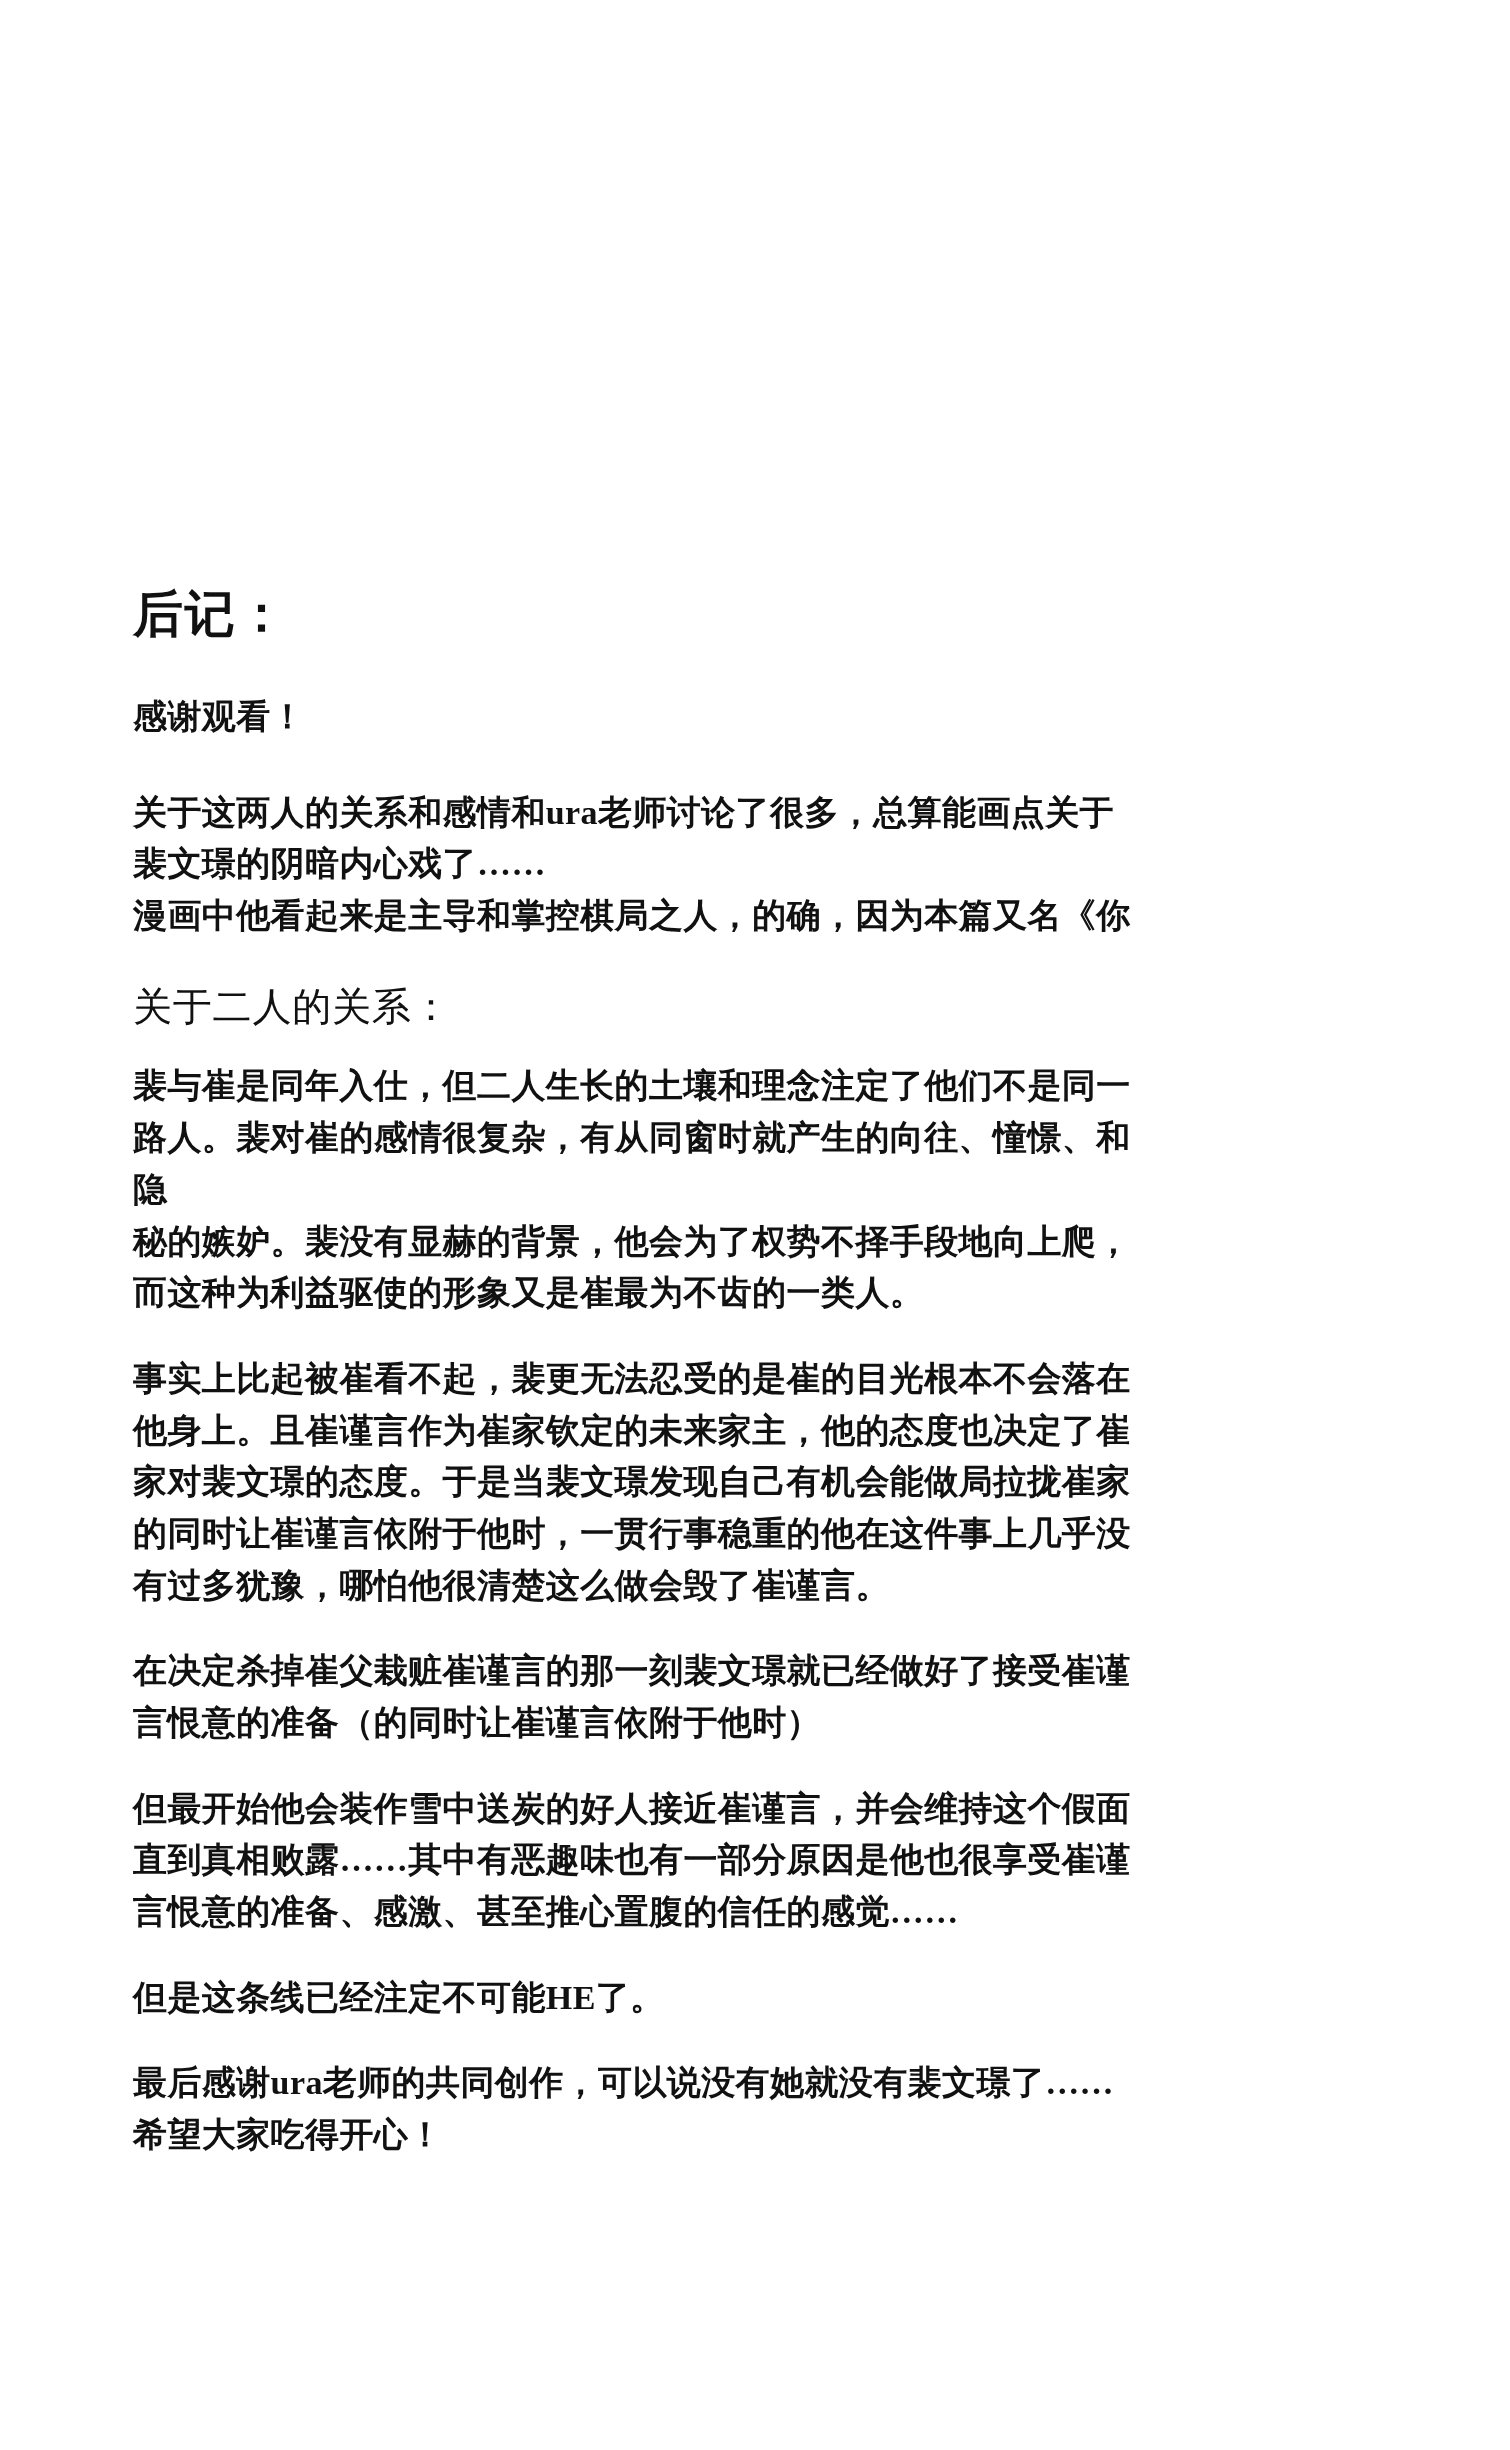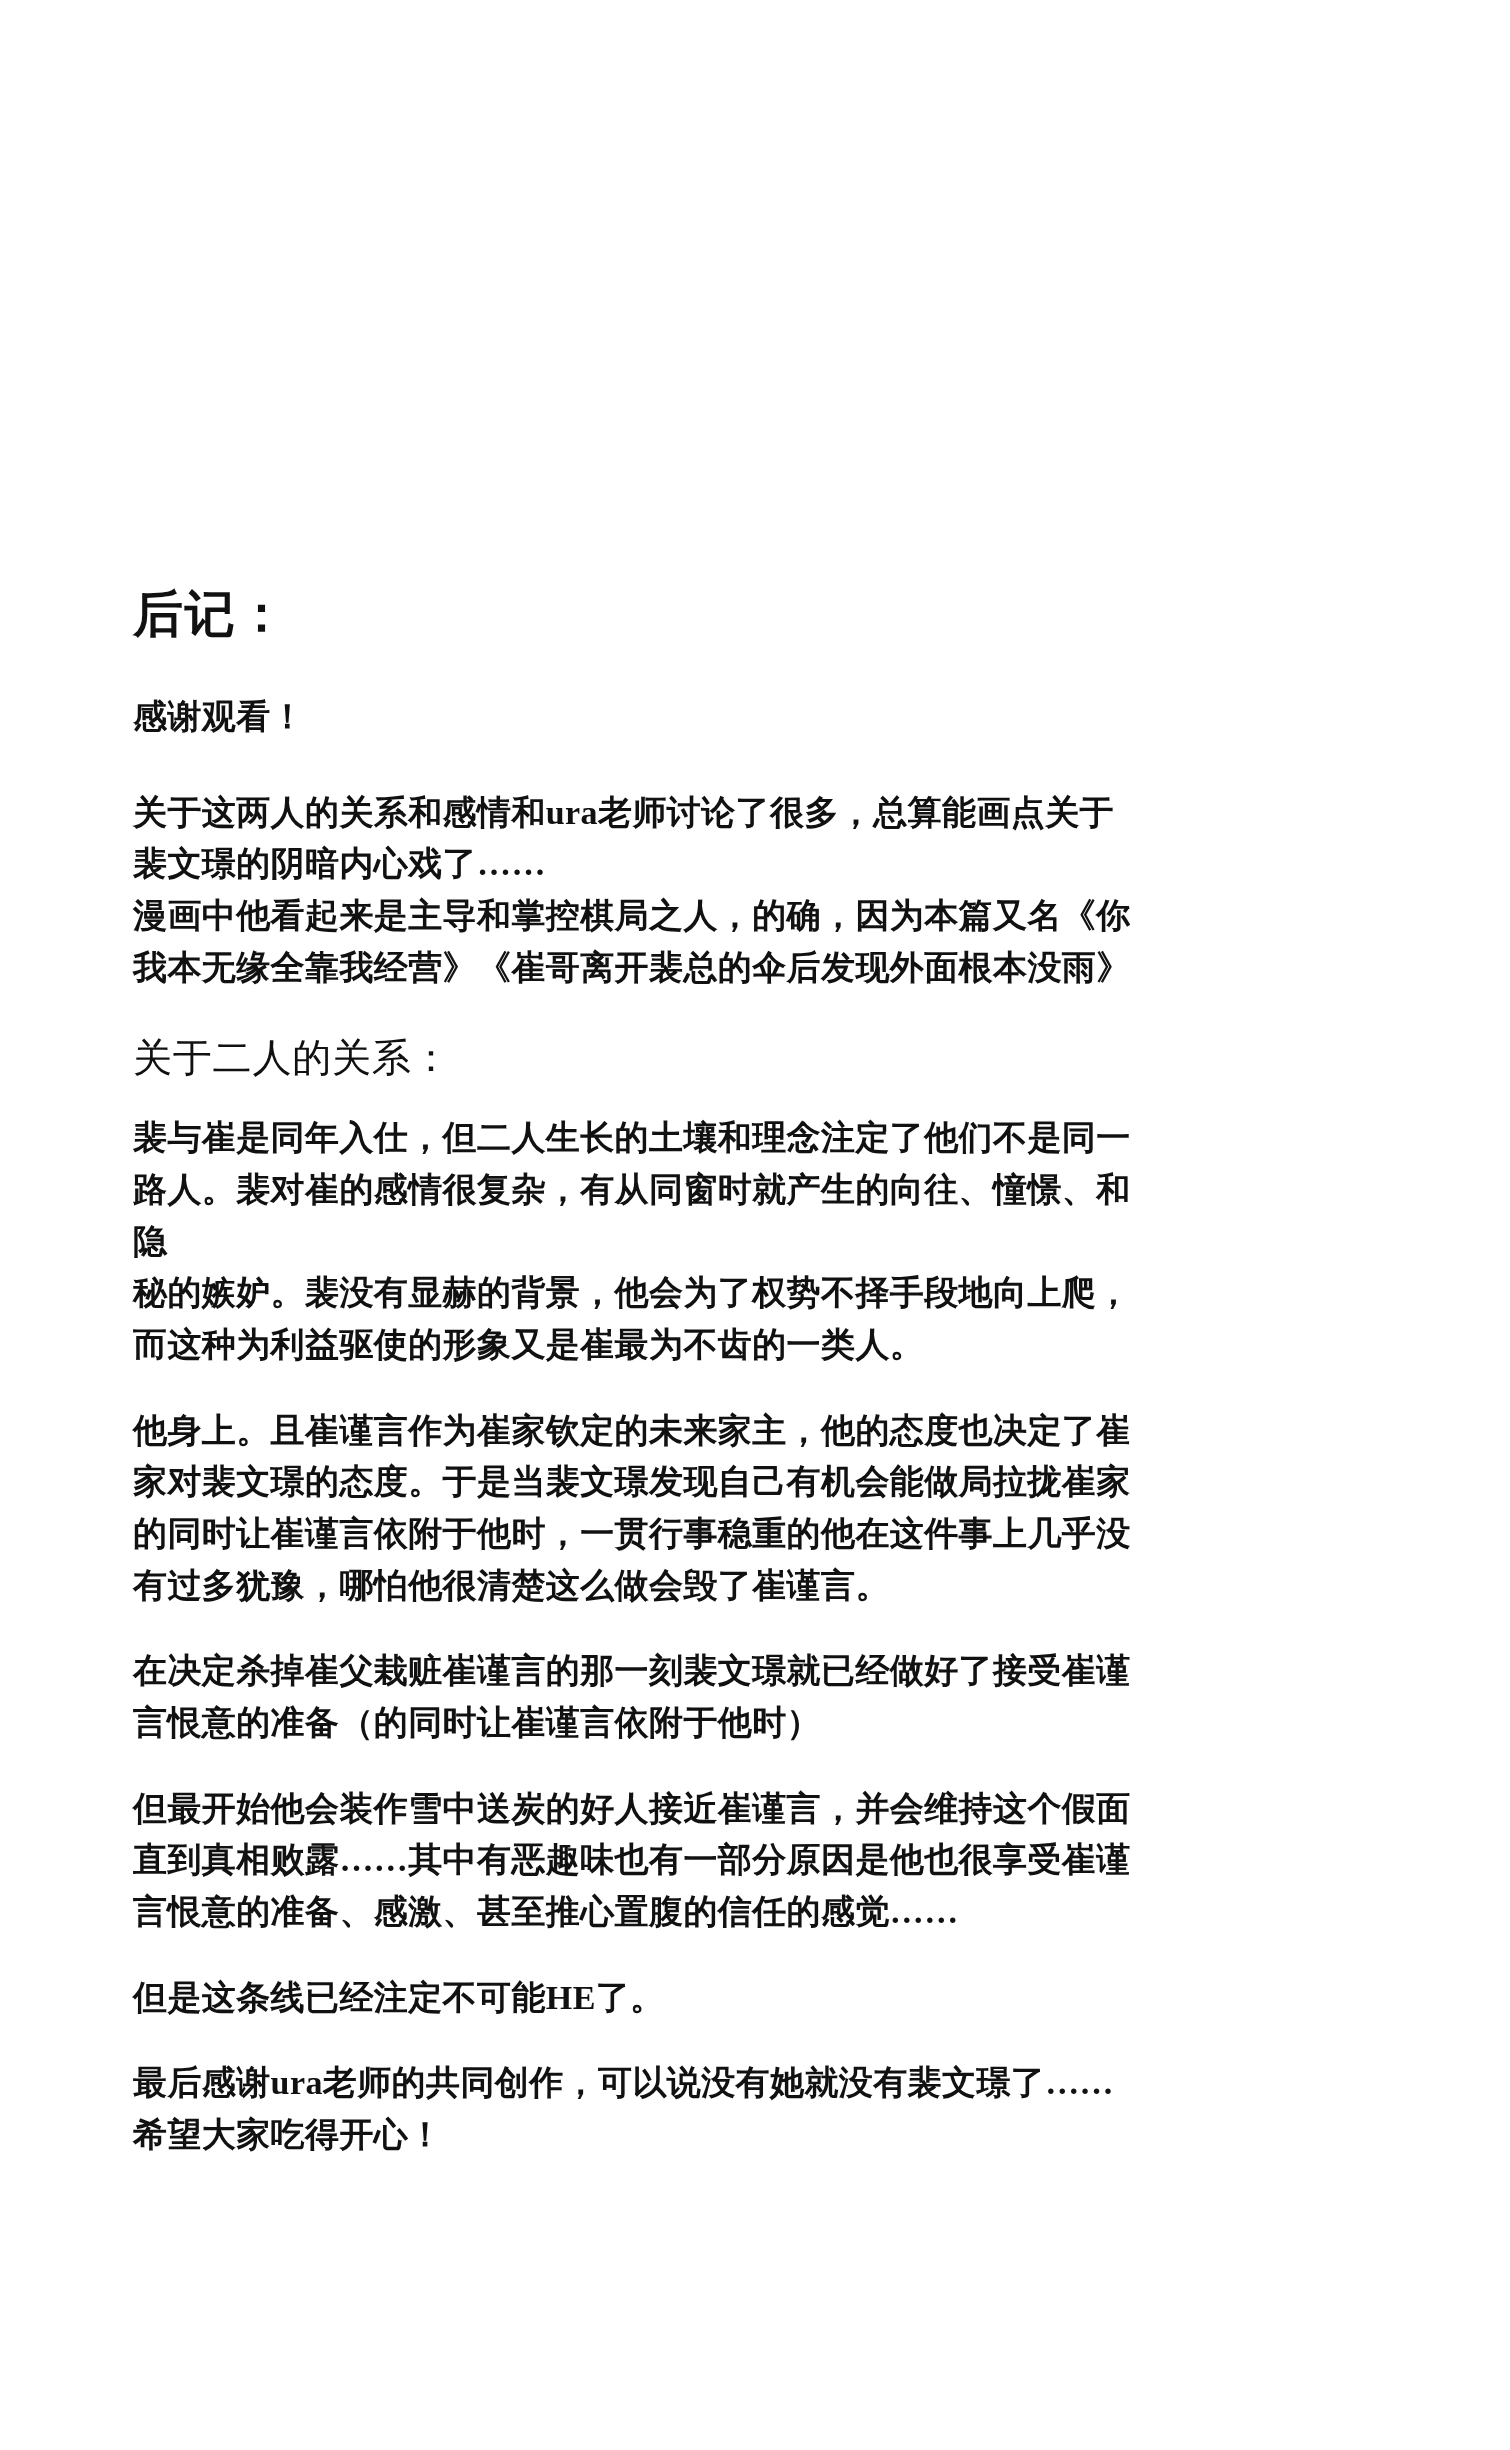--- a/index.html
+++ b/index.html
@@ -62,33 +62,33 @@
   <h1 class="afterword-title">后记：</h1>
 
   <div class="body-block">
 
     <p class="para thanks">感谢观看！</p>
 
     <p class="para">
       <span class="line">关于这两人的关系和感情和ura老师讨论了很多，总算能画点关于</span>
       <span class="line">裴文璟的阴暗内心戏了……</span>
       <span class="line">漫画中他看起来是主导和掌控棋局之人，的确，因为本篇又名《你</span>
-      <span class="line">我本无缘全靠我经营》《崔哥离开裴总的伞后发现外面根本没雨》</span>
     </p>
 
     <h2 class="section-head">关于二人的关系：</h2>
 
     <p class="para">
       <span class="line">裴与崔是同年入仕，但二人生长的土壤和理念注定了他们不是同一</span>
       <span class="line">路人。裴对崔的感情很复杂，有从同窗时就产生的向往、憧憬、和隐</span>
       <span class="line">秘的嫉妒。裴没有显赫的背景，他会为了权势不择手段地向上爬，</span>
       <span class="line">而这种为利益驱使的形象又是崔最为不齿的一类人。</span>
     </p>
 
     <p class="para">
+      <span class="line">事实上比起被崔看不起，裴更无法忍受的是崔的目光根本不会落在</span>
       <span class="line">他身上。且崔谨言作为崔家钦定的未来家主，他的态度也决定了崔</span>
       <span class="line">家对裴文璟的态度。于是当裴文璟发现自己有机会能做局拉拢崔家</span>
       <span class="line">的同时让崔谨言依附于他时，一贯行事稳重的他在这件事上几乎没</span>
       <span class="line">有过多犹豫，哪怕他很清楚这么做会毁了崔谨言。</span>
     </p>
 
     <p class="para">
       <span class="line">在决定杀掉崔父栽赃崔谨言的那一刻裴文璟就已经做好了接受崔谨</span>
       <span class="line">言恨意的准备（的同时让崔谨言依附于他时）</span>
     </p>

